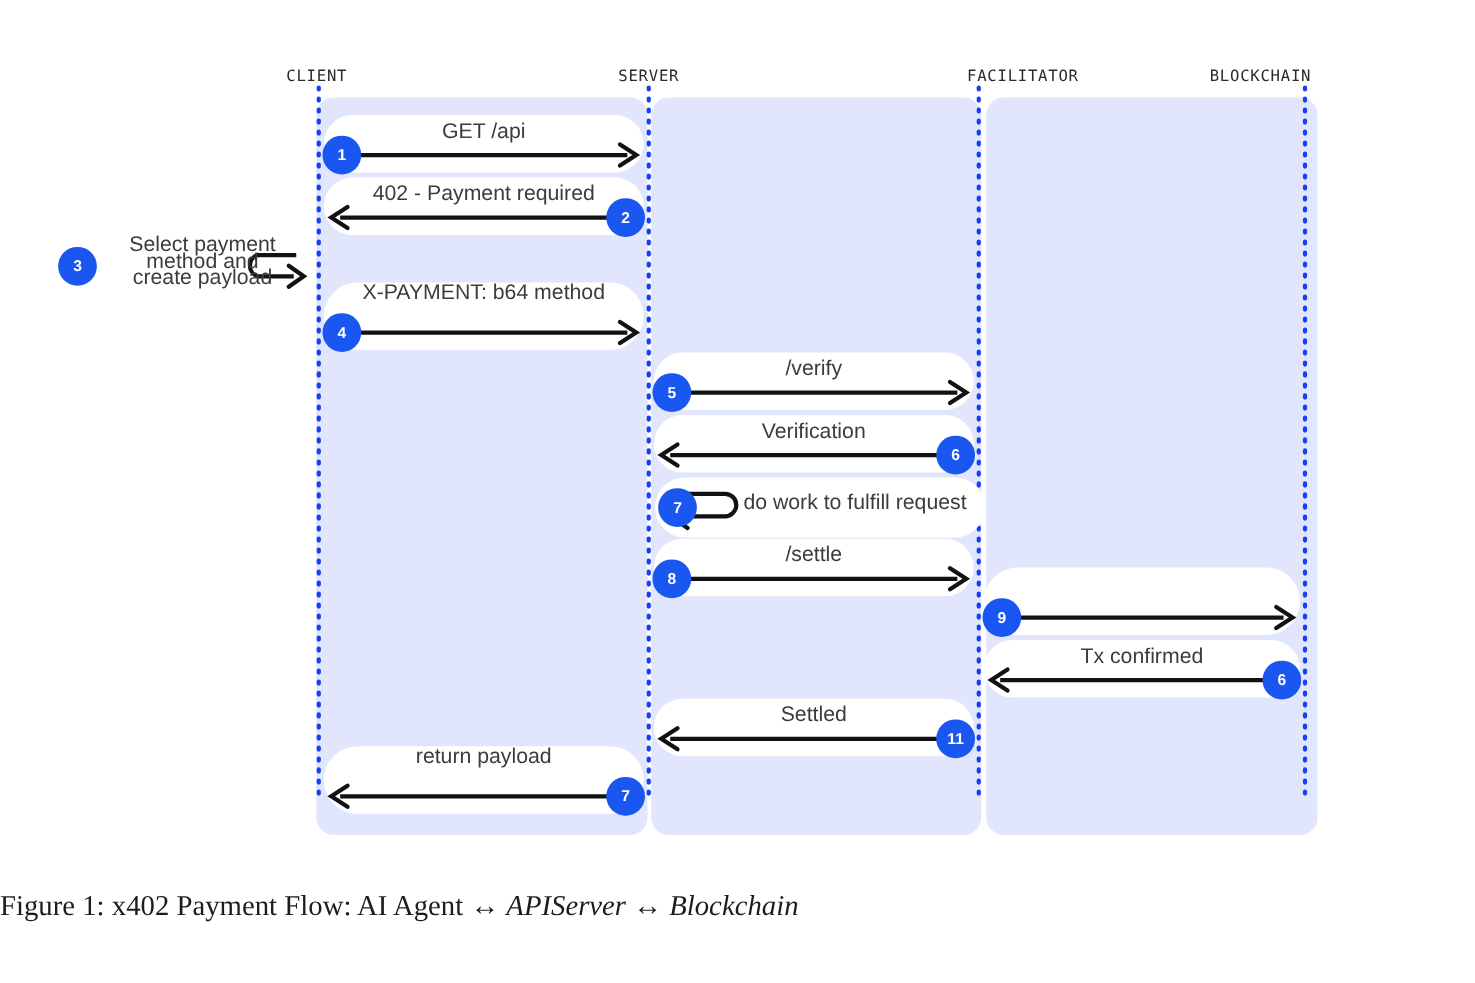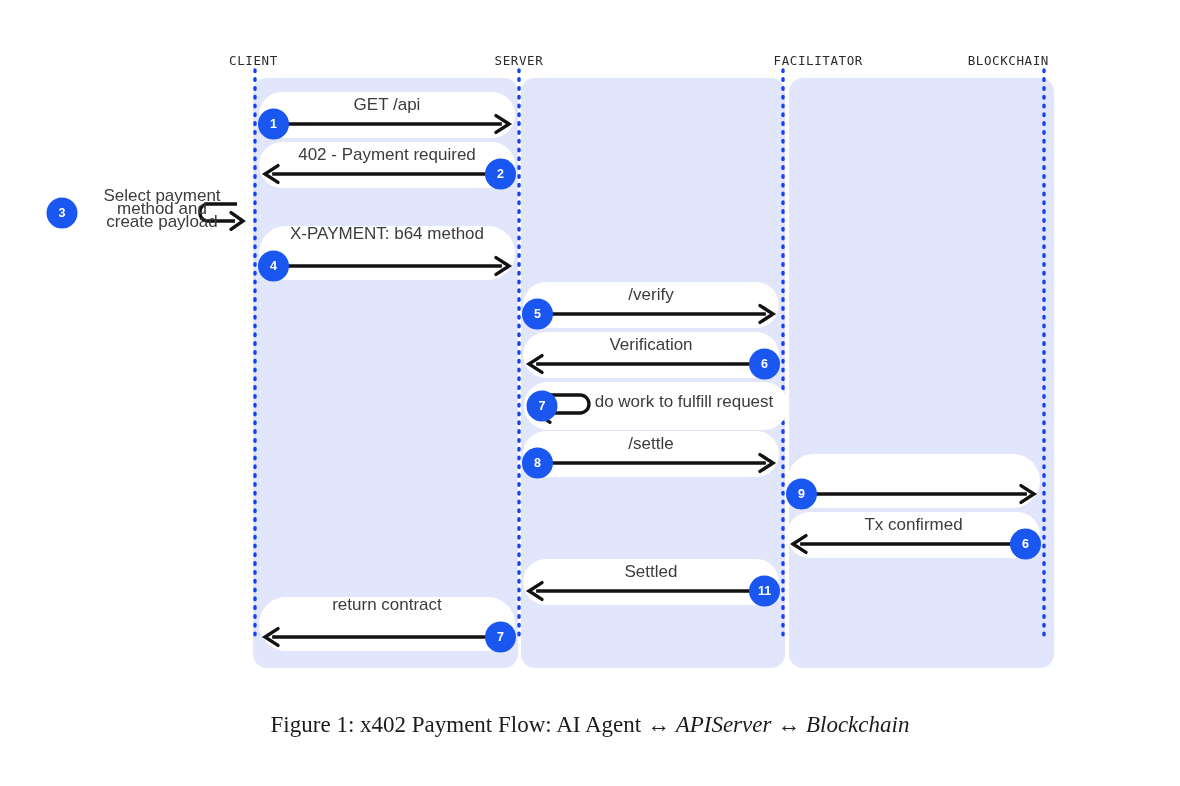--- a/index.html
+++ b/index.html
@@ -27,21 +27,21 @@
     letter-spacing: 0.6px;
     color: #2b2b2b;
     white-space: nowrap;
     top: 53px;
   }
   .caption {
     position: absolute;
     left: 0;
     top: 712px;
     width: 1180px;
-    text-align: center;
+    text-align: left;
     font-family: "Liberation Serif", serif;
     font-size: 23px;
     color: #1c1c1c;
     white-space: nowrap;
   }
   .caption .mathit {
     font-style: italic;
     font-family: "Liberation Serif", serif;
   }
   .msg-text {
@@ -171,21 +171,21 @@
       </div>
       <div class="msg-text" style="left: 743.5px; width: 340px; top: 455px;">
       </div>
       <div class="msg-text" style="left: 743.5px; width: 340px; top: 518px;">
         <div>Tx confirmed</div>
       </div>
       <div class="msg-text" style="left: 481px; width: 340px; top: 565px;">
         <div>Settled</div>
       </div>
       <div class="msg-text" style="left: 217px; width: 340px; top: 598px;">
-        <div>return contract</div>
+        <div>return payload</div>
       </div>
     </div>
   <div id="badge-numbers">
       <div class="badge-num" style="left: 253.5px; top: 118px; width: 40px;">1</div>
       <div class="badge-num" style="left: 480.5px; top: 168px; width: 40px;">2</div>
       <div class="badge-num" style="left: 42px; top: 207px; width: 40px;">3</div>
       <div class="badge-num" style="left: 253.5px; top: 260px; width: 40px;">4</div>
       <div class="badge-num" style="left: 517.5px; top: 308px; width: 40px;">5</div>
       <div class="badge-num" style="left: 744.5px; top: 358px; width: 40px;">6</div>
       <div class="badge-num" style="left: 522px; top: 400px; width: 40px;">7</div>

